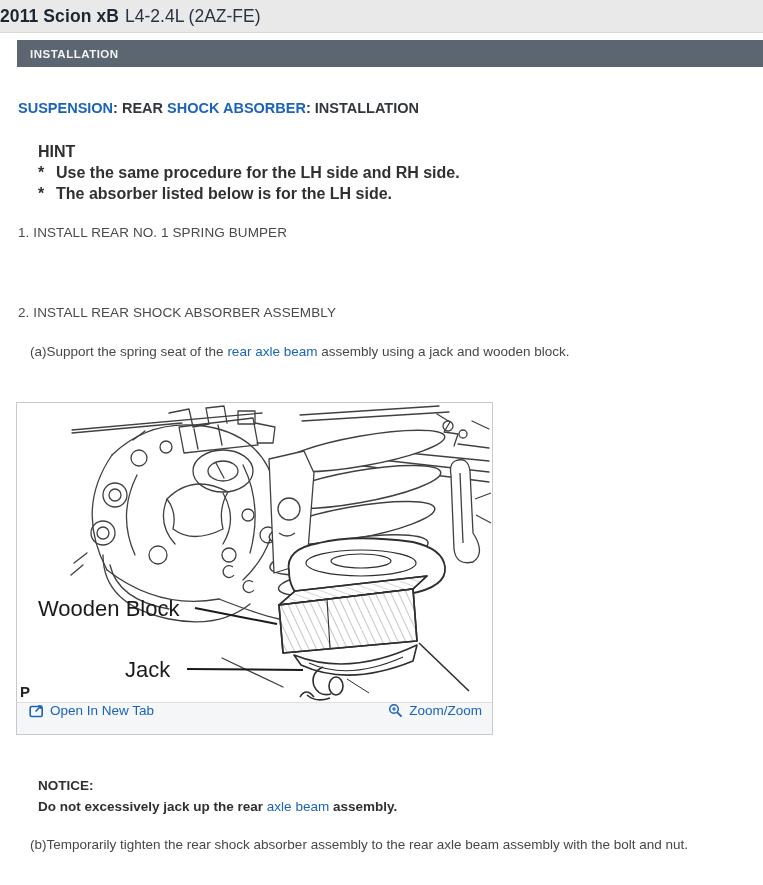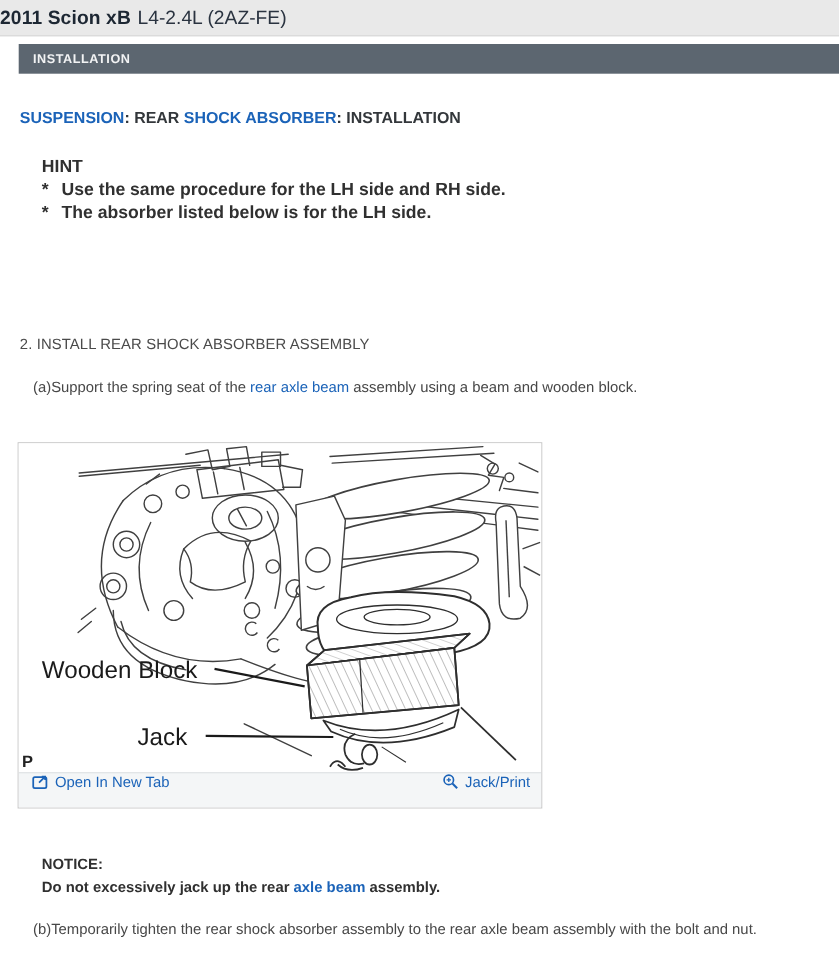--- a/index.html
+++ b/index.html
@@ -29,21 +29,21 @@
 
   
   .hint { position:absolute; top:141px; left:38px; font-size:16px; font-weight:bold; color:#303030; }
   .hint .h-title { line-height:21px; }
   .hint .h-row { display:flex; line-height:21px; }
   .hint .star { width:18px; }
 
   .step-title { position:absolute; left:18px; font-size:13.5px; color:#4a4a4a; letter-spacing:.1px; }
   .step-sub   { position:absolute; left:30px; font-size:13.5px; color:#474747; }
   .inline-link { color:#1b63b8; text-decoration:none; cursor:pointer; }
-  .inline-link-bold { color:#1b63b8; font-weight:bold; text-decoration:none; cursor:pointer; }
+  .inline-link-bold { color:#1b63b8; font-weight:normal; text-decoration:none; cursor:pointer; }
 
   
   .figure-panel {
     position:absolute; top:402px; left:16px; width:477px; height:333px;
     border:1px solid #c9c9c9; background:#fff;
   }
   .figure-art { position:absolute; top:0; left:0; width:475px; height:299px; background:#fff;text-align:right; }
   .figure-footer {
     position:absolute; bottom:0; left:0; width:475px; height:32px;
     background:#f4f6f7; border-top:1px solid #dde0e3;
@@ -80,23 +80,24 @@
     <div class="h-row">
       <span class="star">*</span>
       <span>Use the same procedure for the LH side and RH side.</span>
     </div>
     <div class="h-row">
       <span class="star">*</span>
       <span>The absorber listed below is for the LH side.</span>
     </div>
   </div>
 
+  <div class="step-title" style="top:225px;">1. INSTALL REAR NO. 1 SPRING BUMPER</div>
 
   <div class="step-title" style="top:305px;">2. INSTALL REAR SHOCK ABSORBER ASSEMBLY</div>
-  <div class="step-sub" style="top:344px;"><span>(a)Support the spring seat of the </span><span class="inline-link">rear axle beam</span><span> assembly using a beam and wooden block.</span></div>
+  <div class="step-sub" style="top:344px;"><span>(a)Support the spring seat of the </span><span class="inline-link">rear axle beam</span><span> assembly using a jack and wooden block.</span></div>
 
   <div class="figure-panel">
     <div class="figure-art">
       <svg width="475" height="299" viewBox="0 0 475 299" xmlns="http://www.w3.org/2000/svg">
         <defs>
           <pattern id="wood" patternUnits="userSpaceOnUse" width="7" height="7" patternTransform="rotate(65)">
             <path d="M0 0 H7" stroke="#5a5a5a" stroke-width="0.7" fill="none"></path>
           </pattern>
           <pattern id="wood2" patternUnits="userSpaceOnUse" width="6" height="6" patternTransform="rotate(20)">
             <path d="M0 0 H6" stroke="#777" stroke-width="0.6" fill="none"></path>
@@ -237,21 +238,21 @@
         <span>Open In New Tab</span>
       </a>
       <a class="fig-link">
         <span>
           <svg width="15" height="15" viewBox="0 0 15 15">
             <circle cx="6" cy="6" r="4.3" fill="none" stroke="#1b63b8" stroke-width="1.5"></circle>
             <path d="M6 4 v4 M4 6 h4" stroke="#1b63b8" stroke-width="1.2"></path>
             <path d="M9.3 9.3 L13.6 13.6" stroke="#1b63b8" stroke-width="1.8"></path>
           </svg>
         </span>
-        <span>Jack/Print</span>
+        <span>Zoom/Zoom</span>
       </a>
     </div>
   </div>
 
   <div class="notice">
     <div>NOTICE:</div>
     <div><span>Do not excessively jack up the rear </span><span class="inline-link-bold">axle beam</span><span> assembly.</span></div>
   </div>
 
   <div class="step-sub" style="top:837px;">(b)Temporarily tighten the rear shock absorber assembly to the rear axle beam assembly with the bolt and nut.</div>

